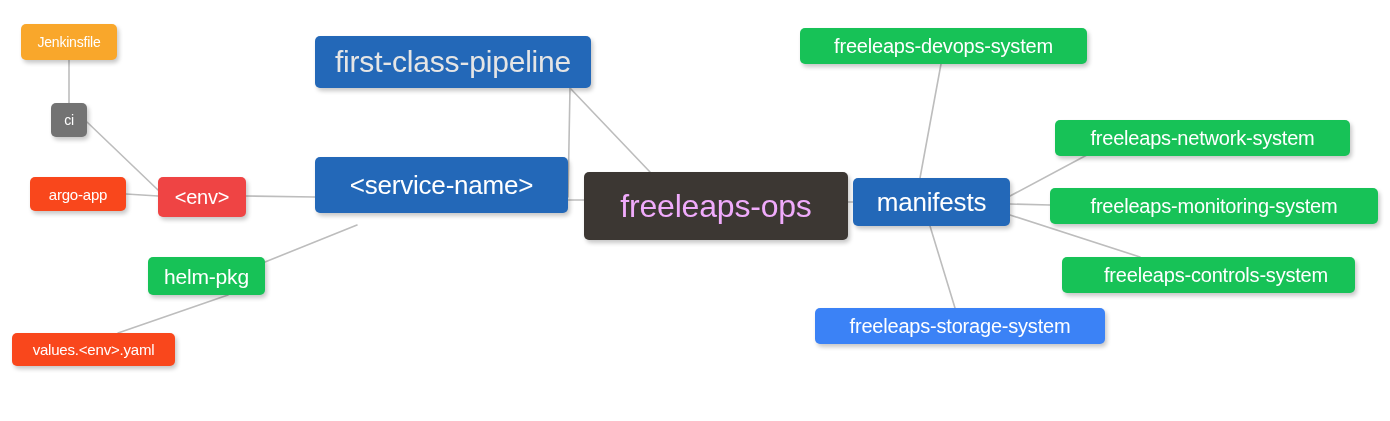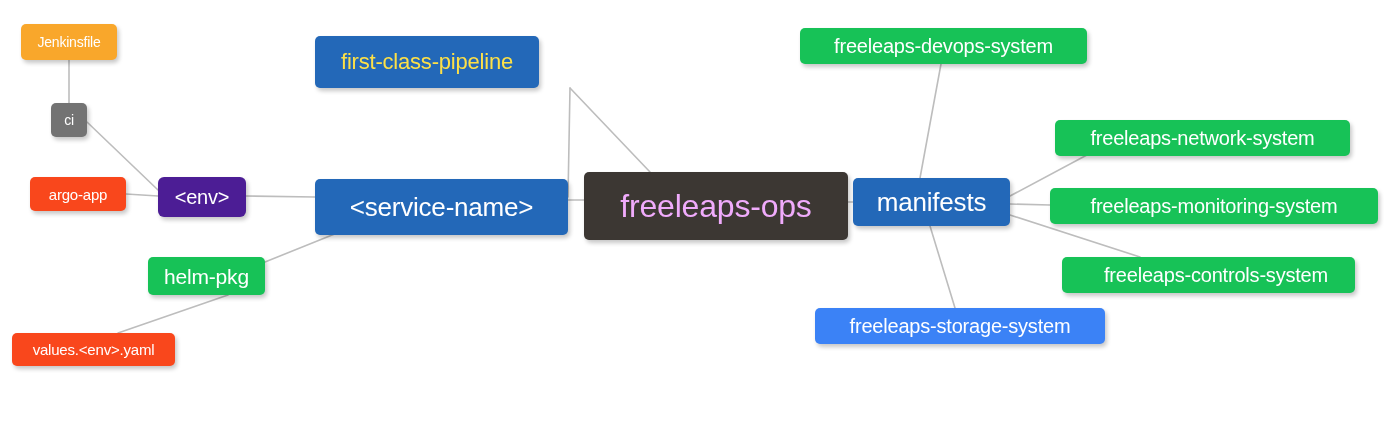--- a/index.html
+++ b/index.html
@@ -56,23 +56,23 @@
       <line x1="920" y1="178" x2="941" y2="64" stroke="#bdbdbd" stroke-width="1.6" stroke-linecap="round"></line>
       <line x1="1010" y1="196" x2="1100" y2="148" stroke="#bdbdbd" stroke-width="1.6" stroke-linecap="round"></line>
       <line x1="1010" y1="204" x2="1050" y2="205" stroke="#bdbdbd" stroke-width="1.6" stroke-linecap="round"></line>
       <line x1="1010" y1="215" x2="1140" y2="257" stroke="#bdbdbd" stroke-width="1.6" stroke-linecap="round"></line>
       <line x1="930" y1="226" x2="955" y2="308" stroke="#bdbdbd" stroke-width="1.6" stroke-linecap="round"></line>
     </svg>
   <div id="node-layer">
       <div class="node" style="left: 21px; top: 24px; width: 96px; height: 36px; font-size: 14px; background: rgb(249, 167, 43); color: rgb(255, 255, 255);">Jenkinsfile</div>
       <div class="node" style="left: 51px; top: 103px; width: 36px; height: 34px; font-size: 14px; background: #737373; color: rgb(255, 255, 255);">ci</div>
       <div class="node" style="left: 30px; top: 177px; width: 96px; height: 34px; font-size: 15px; background: rgb(249, 71, 28); color: rgb(255, 255, 255);">argo-app</div>
-      <div class="node" style="left: 158px; top: 177px; width: 88px; height: 40px; font-size: 20px; background: #4c1d95; color: rgb(255, 255, 255); border-radius: 6px;">&lt;env&gt;</div>
-      <div class="node" style="left: 315px; top: 179px; width: 253px; height: 56px; font-size: 26px; background: rgb(35, 104, 184); color: rgb(255, 255, 255);">&lt;service-name&gt;</div>
-      <div class="node" style="left: 315px; top: 36px; width: 224px; height: 52px; font-size: 22px; background: rgb(35, 104, 184); color: #fde047;">first-class-pipeline</div>
+      <div class="node" style="left: 158px; top: 177px; width: 88px; height: 40px; font-size: 20px; background: #ef4444; color: rgb(255, 255, 255);">&lt;env&gt;</div>
+      <div class="node" style="left: 315px; top: 157px; width: 253px; height: 56px; font-size: 26px; background: rgb(35, 104, 184); color: rgb(255, 255, 255);">&lt;service-name&gt;</div>
+      <div class="node" style="left: 315px; top: 36px; width: 276px; height: 52px; font-size: 30px; background: rgb(35, 104, 184); color: #e5e5e5;">first-class-pipeline</div>
       <div class="node" style="left: 148px; top: 257px; width: 117px; height: 38px; font-size: 21px; background: rgb(23, 194, 87); color: rgb(255, 255, 255);">helm-pkg</div>
       <div class="node" style="left: 12px; top: 333px; width: 163px; height: 33px; font-size: 15px; background: rgb(249, 71, 28); color: #ffffff;">values.&lt;env&gt;.yaml</div>
       <div class="node" style="left: 584px; top: 172px; width: 264px; height: 68px; font-size: 32px; background: rgb(60, 55, 51); color: #f0abfc;">freeleaps-ops</div>
       <div class="node" style="left: 853px; top: 178px; width: 157px; height: 48px; font-size: 26px; background: rgb(35, 104, 184); color: rgb(255, 255, 255);">manifests</div>
       <div class="node" style="left: 800px; top: 28px; width: 287px; height: 36px; font-size: 20px; background: rgb(23, 194, 87); color: rgb(255, 255, 255);">freeleaps-devops-system</div>
       <div class="node" style="left: 1055px; top: 120px; width: 295px; height: 36px; font-size: 20px; background: rgb(23, 194, 87); color: rgb(255, 255, 255);">freeleaps-network-system</div>
       <div class="node" style="left: 1050px; top: 188px; width: 328px; height: 36px; font-size: 20px; background: rgb(23, 194, 87); color: rgb(255, 255, 255); text-align: right;">freeleaps-monitoring-system</div>
       <div class="node" style="left: 1062px; top: 257px; width: 293px; height: 36px; font-size: 20px; background: rgb(23, 194, 87); color: rgb(255, 255, 255); padding-left: 24px;">freeleaps-controls-system</div>
       <div class="node" style="left: 815px; top: 308px; width: 290px; height: 36px; font-size: 20px; background: #3b82f6; color: rgb(255, 255, 255);">freeleaps-storage-system</div>
     </div>

